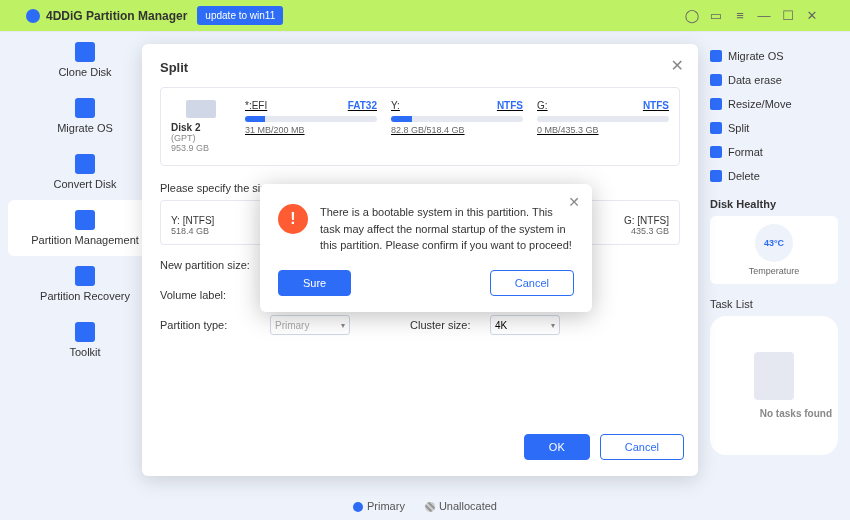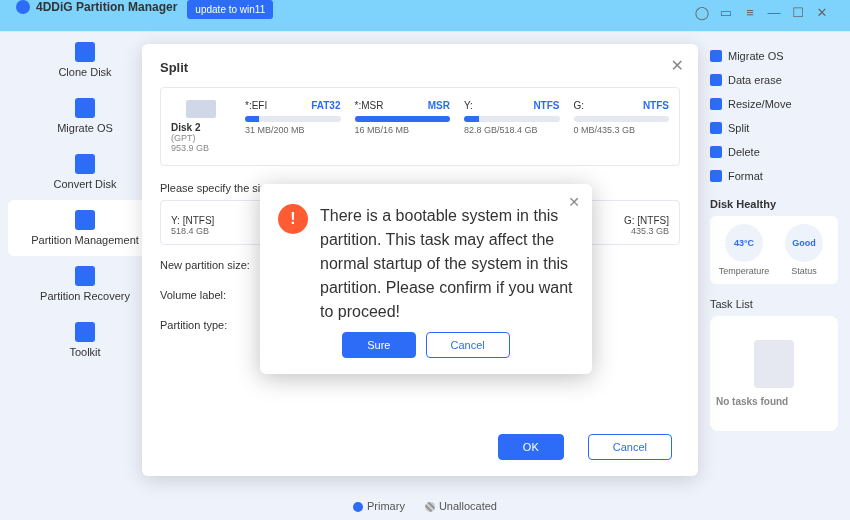--- a/index.html
+++ b/index.html
@@ -1,18 +1,18 @@
 <!DOCTYPE html>
 <html><head>
 <meta charset="utf-8">
 <style>
 * { box-sizing: border-box; margin: 0; padding: 0; font-family: -apple-system, BlinkMacSystemFont, "Segoe UI", sans-serif; }
 body { width: 850px; height: 520px; background: #eef2fb; overflow: hidden; position: relative; }
 
-.titlebar { height: 32px; background: #7dd3fc; display: flex; align-items: flex-start; padding: 0 16px; border-bottom: 1px solid #e5e8f0; }
+.titlebar { height: 32px; background: #bef264; display: flex; align-items: center; padding: 0 26px; border-bottom: 1px solid #e5e8f0; }
 .titlebar .logo { width: 14px; height: 14px; border-radius: 50%; background: #2d6cf6; margin-right: 6px; }
 .titlebar .title { font-size: 12px; font-weight: 600; color: #333; }
 .titlebar .update-btn { margin-left: 10px; background: #2d6cf6; color: #fff; font-size: 10px; padding: 4px 8px; border-radius: 3px; border: none; cursor: pointer; }
 .titlebar .spacer { flex: 1; }
 .titlebar .win-icon { width: 24px; height: 24px; display: flex; align-items: center; justify-content: center; color: #666; font-size: 13px; cursor: pointer; }
 
 .main { display: flex; height: calc(100% - 32px); }
 
 .sidebar { width: 170px; padding: 0 0; }
 .sidebar-item { display: flex; flex-direction: column; align-items: center; padding: 10px 0; cursor: pointer; font-size: 11px; color: #333; }
@@ -23,40 +23,40 @@
 
 .right-panel { width: 140px; padding: 12px 12px 0 0; }
 .right-link { display: flex; align-items: center; font-size: 11px; color: #333; padding: 6px 0; cursor: pointer; }
 .right-link .ricon { width: 12px; height: 12px; background: #2d6cf6; border-radius: 2px; margin-right: 6px; }
 .metrics-title { font-size: 11px; font-weight: 600; color: #333; margin: 10px 0 6px; }
 .metrics-row { display: flex; background: #fff; border-radius: 6px; padding: 8px 4px; }
 .metric { flex: 1; text-align: center; }
 .metric .dial { width: 38px; height: 38px; border-radius: 50%; background: #eef2fb; margin: 0 auto 4px; display: flex; align-items: center; justify-content: center; font-size: 9px; font-weight: 600; color: #2d6cf6; }
 .metric .mlabel { font-size: 9px; color: #666; }
 .tasklist-title { font-size: 11px; font-weight: 400; color: #333; margin: 14px 0 6px; }
-.tasklist-box { background: #fff; border-radius: 8px; padding: 24px 6px; text-align: left; }
+.tasklist-box { background: #fff; border-radius: 16px; padding: 36px 6px; text-align: right; }
 .tasklist-box .clip { width: 40px; height: 48px; background: #e5e8f0; border-radius: 4px; margin: 0 auto 8px; }
 .tasklist-box .notasks { font-size: 10px; color: #888; font-weight: 600; }
 
 .legend { position: absolute; bottom: 8px; left: 50%; transform: translateX(-50%); display: flex; gap: 20px; font-size: 11px; color: #555; }
 .legend span::before { content: ''; display: inline-block; width: 10px; height: 10px; border-radius: 50%; margin-right: 4px; vertical-align: middle; }
 .legend .primary::before { background: #2d6cf6; }
 .legend .unalloc::before { background: repeating-linear-gradient(45deg,#999,#999 2px,#ccc 2px,#ccc 4px); }
 
 
 .modal { position: absolute; top: 44px; left: 142px; width: 556px; height: 432px; background: #fff; border-radius: 6px; box-shadow: 0 4px 20px rgba(0,0,0,0.15); padding: 16px 18px; z-index: 10; }
 .modal-title { font-size: 13px; font-weight: 600; color: #333; }
 .modal-close { position: absolute; top: 12px; right: 14px; color: #888; cursor: pointer; font-size: 16px; }
 
 .disk-info { display: flex; border: 1px solid #e5e8f0; border-radius: 4px; margin-top: 12px; padding: 12px 10px; gap: 14px; }
 .disk-left { width: 60px; }
 .disk-left .dicon { width: 30px; height: 18px; background: #d0d7e6; border-radius: 2px; margin: 0 auto 4px; }
 .disk-left .dname { font-size: 10px; font-weight: 600; color: #333; }
 .disk-left .dsub { font-size: 9px; color: #888; }
-.part { flex: 1; }
+.part { flex: 1; text-decoration: underline; }
 .part-head { display: flex; justify-content: space-between; font-size: 10px; }
 .part-head .pn { color: #333; }
 .part-head .fs { color: #2d6cf6; font-weight: 600; }
 .part-bar { height: 6px; background: #e5e8f0; border-radius: 3px; margin: 5px 0 3px; position: relative; overflow: hidden; }
 .part-bar .fill { position: absolute; height: 100%; background: #2d6cf6; }
 .part-size { font-size: 9px; color: #666; }
 
 .specify { font-size: 11px; color: #333; margin-top: 16px; }
 .split-bar { flex: 1; height: 22px; background: #e5e8f0; border-radius: 3px; position: relative; }
 .split-bar .seg { position: absolute; height: 100%; background: #2d6cf6; }
@@ -68,32 +68,32 @@
 .split-bar-row { display: flex; justify-content: space-between; border: 1px solid #e5e8f0; border-radius: 4px; padding: 8px 10px; margin-top: 6px; }
 
 .form-row { display: flex; margin-top: 10px; font-size: 11px; align-items: center; }
 .form-row label { width: 110px; color: #333; }
 .form-row .control { width: 80px; height: 20px; border: 1px solid #d0d7e6; border-radius: 3px; font-size: 10px; padding: 0 4px; display: flex; align-items: center; justify-content: space-between; cursor: pointer; }
 .form-row .control.disabled { color: #aaa; }
 .form-row .sel { width: 70px; }
 .form-col-right { margin-left: 60px; display: flex; align-items: center; }
 .form-col-right label { width: 80px; }
 
-.modal-footer { position: absolute; bottom: 16px; right: 26px; display: flex; gap: 24px; }
+.modal-footer { position: absolute; bottom: 16px; right: 14px; display: flex; gap: 10px; }
 .btn { padding: 6px 24px; border-radius: 4px; font-size: 11px; cursor: pointer; border: 1px solid #2d6cf6; }
 .btn-primary { background: #2d6cf6; color: #fff; }
 .btn-secondary { background: #fff; color: #2d6cf6; }
 
 
 .confirm { position: absolute; top: 184px; left: 260px; width: 332px; background: #fff; border-radius: 6px; box-shadow: 0 4px 24px rgba(0,0,0,0.25); padding: 20px 18px 16px; z-index: 20; }
 .confirm-close { position: absolute; top: 10px; right: 12px; color: #888; cursor: pointer; font-size: 14px; }
 .confirm-body { display: flex; gap: 12px; }
 .confirm-icon { width: 30px; height: 30px; border-radius: 50%; background: #ff5c33; color: #fff; display: flex; align-items: center; justify-content: center; font-weight: 700; flex-shrink: 0; }
-.confirm-text { font-size: 16px; color: #333; line-height: 1.5; }
-.confirm-footer { display: flex; justify-content: center; gap: 10px; margin-top: 8px; }
+.confirm-text { font-size: 11px; color: #333; line-height: 1.5; }
+.confirm-footer { display: flex; justify-content: space-between; gap: 10px; margin-top: 16px; }
 
 .caret::after { content: '▾'; font-size: 8px; color: #888; }
 .stepper::after { content: '▴▾'; font-size: 7px; color: #888; letter-spacing: -2px; }
 </style>
 </head>
 <body>
 
 <div class="titlebar">
   <div class="logo"></div>
   <div class="title">4DDiG Partition Manager</div>
@@ -149,36 +149,32 @@
     <div class="right-link">
         <div class="ricon"></div>
         <span>Resize/Move</span>
       </div>
     <div class="right-link">
         <div class="ricon"></div>
         <span>Split</span>
       </div>
     <div class="right-link">
         <div class="ricon"></div>
+        <span>Format</span>
+      </div>
+    <div class="right-link">
+        <div class="ricon"></div>
         <span>Delete</span>
-      </div>
-    <div class="right-link">
-        <div class="ricon"></div>
-        <span>Format</span>
       </div>
 
     <div class="metrics-title">Disk Healthy</div>
     <div class="metrics-row">
       <div class="metric">
         <div class="dial">43°C</div>
         <div class="mlabel">Temperature</div>
-      </div>
-      <div class="metric">
-        <div class="dial">Good</div>
-        <div class="mlabel">Status</div>
       </div>
     </div>
 
     <div class="tasklist-title">Task List</div>
     <div class="tasklist-box">
       <div class="clip"></div>
       <div class="notasks">No tasks found</div>
     </div>
   </div>
 </div>
@@ -204,30 +200,20 @@
           <span class="pn">*:EFI</span>
           <span class="fs">FAT32</span>
         </div>
       <div class="part-bar">
           <div class="fill" style="width:15%"></div>
         </div>
       <div class="part-size">31 MB/200 MB</div>
     </div>
     <div class="part">
       <div class="part-head">
-          <span class="pn">*:MSR</span>
-          <span class="fs">MSR</span>
-        </div>
-      <div class="part-bar">
-          <div class="fill" style="width:100%"></div>
-        </div>
-      <div class="part-size">16 MB/16 MB</div>
-    </div>
-    <div class="part">
-      <div class="part-head">
           <span class="pn">Y:</span>
           <span class="fs">NTFS</span>
         </div>
       <div class="part-bar">
           <div class="fill" style="width:16%"></div>
         </div>
       <div class="part-size">82.8 GB/518.4 GB</div>
     </div>
     <div class="part">
       <div class="part-head">

